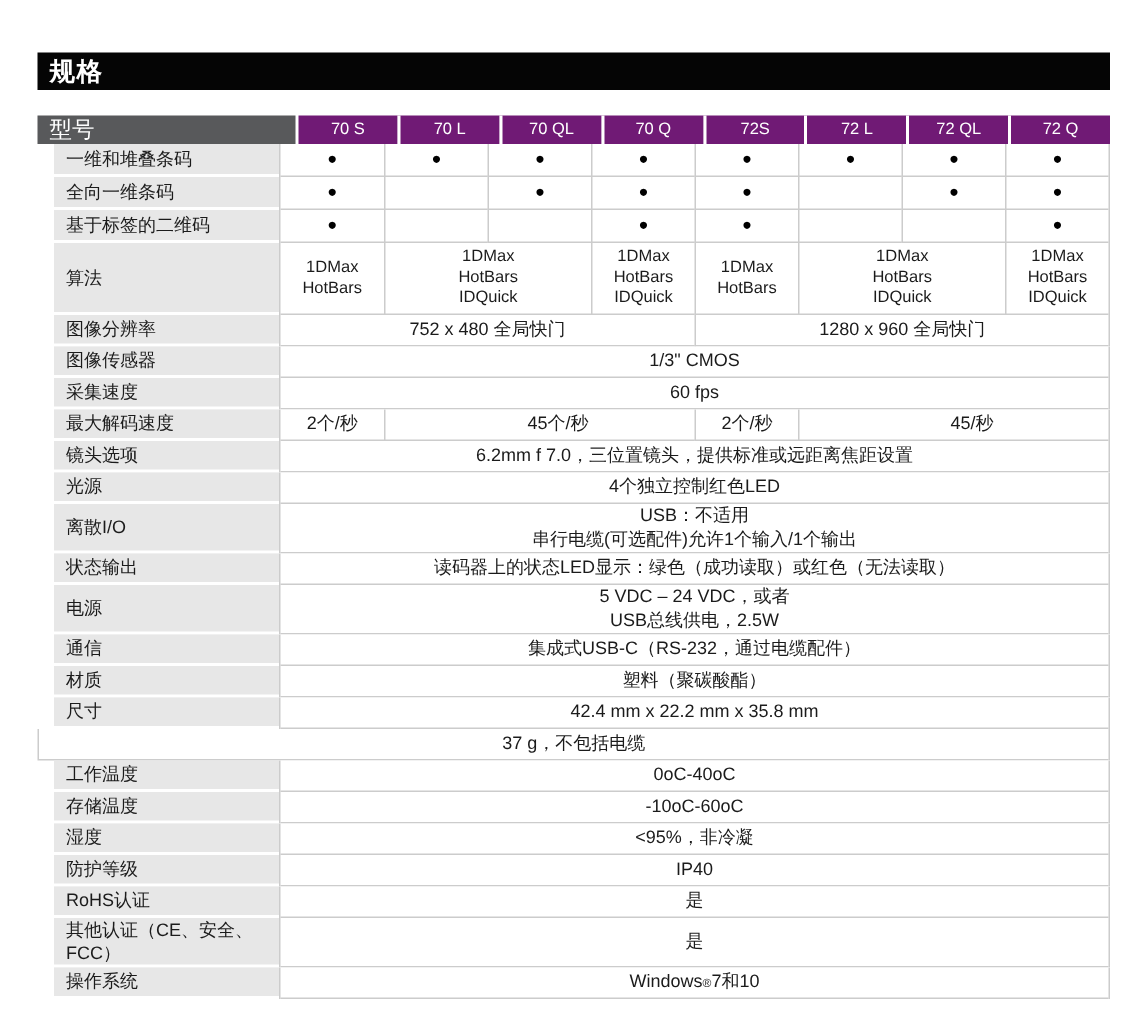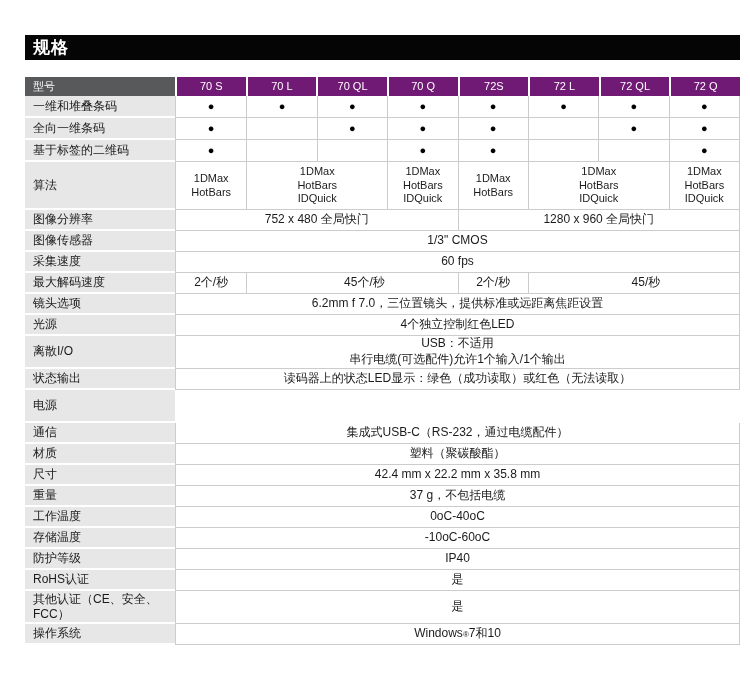--- a/index.html
+++ b/index.html
@@ -1,29 +1,29 @@
 <!DOCTYPE html>
 <html><head>
 <meta charset="utf-8">
 <style>
   html,body{margin:0;padding:0;background:#fff;}
   body{width:750px;height:685px;position:relative;font-family:"Liberation Sans","DejaVu Sans",sans-serif;color:#1b1b1b;}
   .table-wrap{position:absolute;left:25px;top:35px;width:715px;}
   .title-bar{background:#050505;color:#fff;height:25px;line-height:25px;font-size:17px;font-weight:bold;padding-left:8px;box-sizing:border-box;letter-spacing:1px;margin-bottom:17px;}
   .header-row{display:flex;height:19px;}
-  .header-label{width:150px;background:#58595b;color:#fff;font-size:11px;line-height:19px;padding-left:8px;box-sizing:border-box;}
+  .header-label{width:172px;background:#58595b;color:#fff;font-size:15px;line-height:19px;padding-left:8px;box-sizing:border-box;}
   .header-cols{flex:1;display:flex;margin-left:2px;}
   .header-col{flex:1;background:#701a75;color:#fff;font-size:11px;line-height:19px;text-align:center;border-left:2px solid #fff;box-sizing:border-box;}
   .header-col:first-child{border-left:none;}
   .row{display:flex;}
   .hdot{height:22px;}
   .halgo{height:48px;}
   .h1{height:21px;justify-content:center;}
   .h2{height:33px;}
-  .rlabel{width:150px;background:#e7e7e7;font-size:12px;padding:0 6px 0 8px;box-sizing:border-box;display:flex;align-items:center;border-bottom:2px solid #fff;line-height:1.25;color:#1b1b1b;}
+  .rlabel{width:150px;background:#e7e7e7;font-size:12px;padding:0 6px 0 8px;box-sizing:border-box;display:flex;align-items:center;border-bottom:2px solid #fff;line-height:1.25;color:#1b1b1b;margin-left:11px;}
   .rvals{flex:1;display:flex;border-left:1px solid #ccc;border-right:1px solid #ccc;box-sizing:border-box;background:#fff;}
   .cell{display:flex;align-items:center;justify-content:center;text-align:center;font-size:12px;line-height:1.3;border-bottom:1px solid #ccc;border-left:1px solid #ccc;box-sizing:border-box;white-space:pre-line;color:#1b1b1b;}
   .cell:first-child{border-left:none;}
   .s1{width:12.5%;}
   .s2{width:25%;}
   .s3{width:37.5%;padding-left:24px;}
   .s4{width:50%;}
   .s8{width:100%;}
   .dotcell{font-size:11px;color:#000;}
   .algo{font-size:11px;line-height:1.25;}
@@ -171,20 +171,24 @@
 
   <div class="row h1">
     <div class="rlabel">状态输出</div>
     <div class="rvals">
       <div class="cell s8">读码器上的状态LED显示：绿色（成功读取）或红色（无法读取）</div>
     </div>
   </div>
 
   <div class="row h2">
     <div class="rlabel">电源</div>
+    <div class="rvals">
+      <div class="cell s8">5 VDC – 24 VDC，或者
+USB总线供电，2.5W</div>
+    </div>
   </div>
 
   <div class="row h1">
     <div class="rlabel">通信</div>
     <div class="rvals">
       <div class="cell s8">集成式USB-C（RS-232，通过电缆配件）</div>
     </div>
   </div>
 
   <div class="row h1">
@@ -195,40 +199,45 @@
   </div>
 
   <div class="row h1">
     <div class="rlabel">尺寸</div>
     <div class="rvals">
       <div class="cell s8">42.4 mm x 22.2 mm x 35.8 mm</div>
     </div>
   </div>
 
   <div class="row h1">
-    <div class="rlabel">重量</div>
     <div class="rvals">
       <div class="cell s8">37 g，不包括电缆</div>
     </div>
   </div>
 
   <div class="row h1">
     <div class="rlabel">工作温度</div>
     <div class="rvals">
       <div class="cell s8">0oC-40oC</div>
     </div>
   </div>
 
   <div class="row h1">
     <div class="rlabel">存储温度</div>
     <div class="rvals">
       <div class="cell s8">-10oC-60oC</div>
     </div>
   </div>
 
+  <div class="row h1">
+    <div class="rlabel">湿度</div>
+    <div class="rvals">
+      <div class="cell s8">&lt;95%，非冷凝</div>
+    </div>
+  </div>
 
   <div class="row h1">
     <div class="rlabel">防护等级</div>
     <div class="rvals">
       <div class="cell s8">IP40</div>
     </div>
   </div>
 
   <div class="row h1">
     <div class="rlabel">RoHS认证</div>

